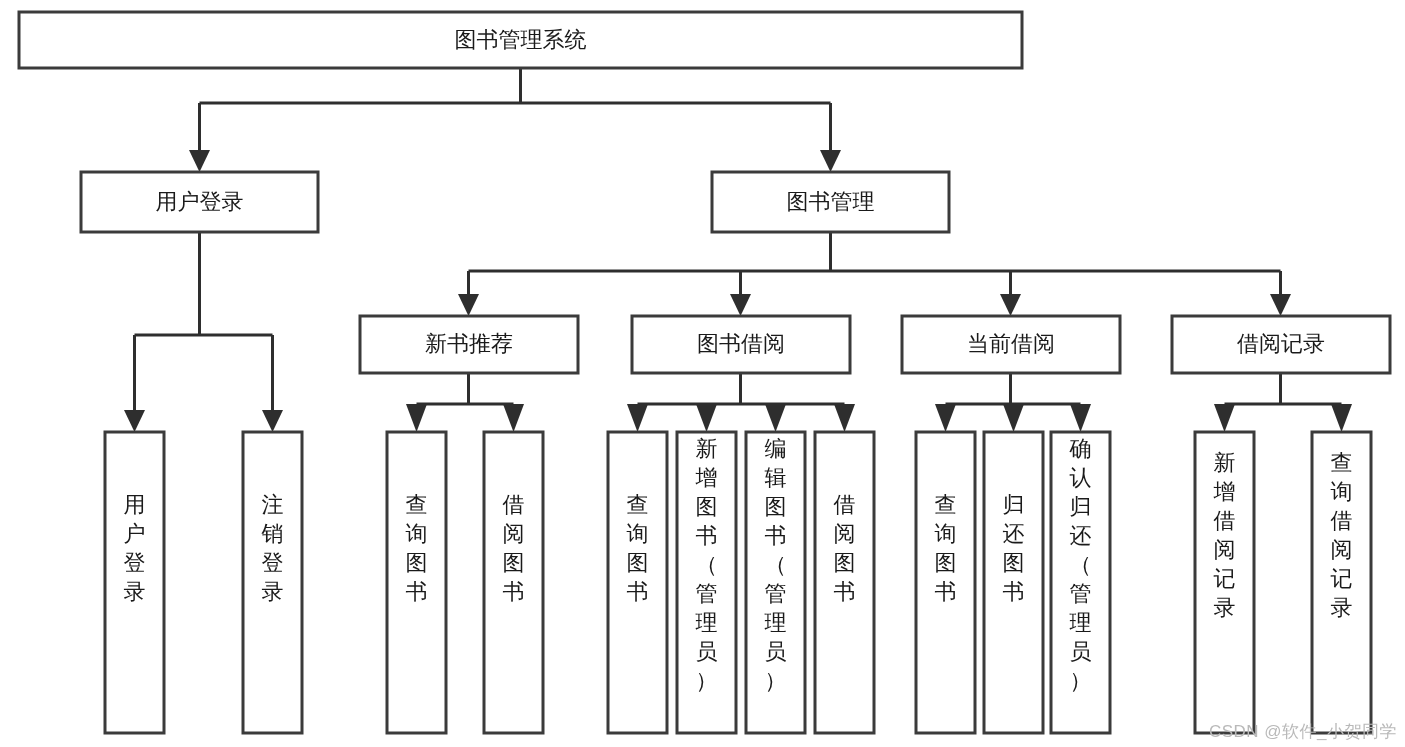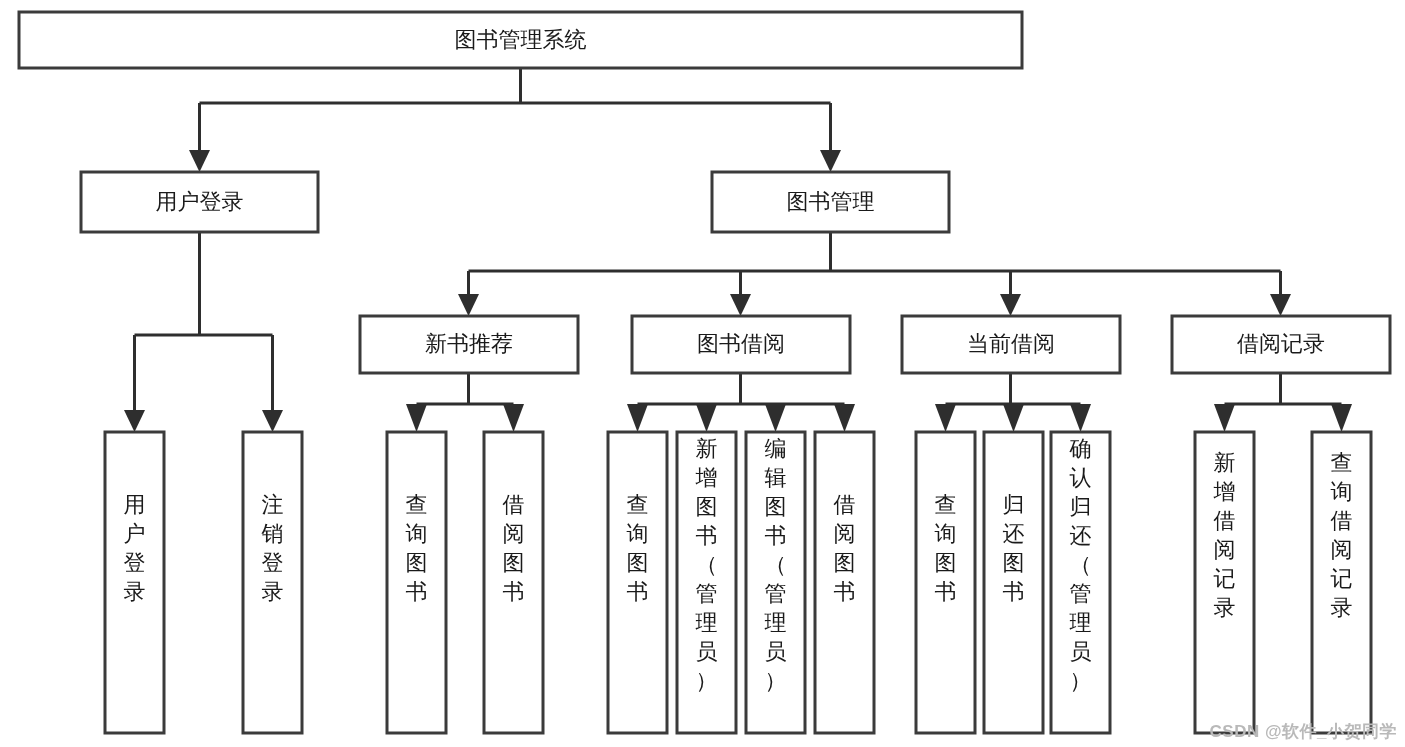--- a/index.html
+++ b/index.html
@@ -53,21 +53,20 @@
   .watermark {
     position: absolute;
     right: 8px;
     bottom: 4px;
     font-size: 17px;
     color: #b9b9b9;
     font-family: "Liberation Sans", "DejaVu Sans", sans-serif;
     white-space: nowrap;
     letter-spacing: 0.5px;
     pointer-events: none;
-    font-weight: bold;
   }
 </style>
 </head>
 <body>
 
 <div id="diagram-root">
 <svg width="1405" height="747" viewBox="0 0 1405 747" xmlns="http://www.w3.org/2000/svg">
 
   <g>
 

